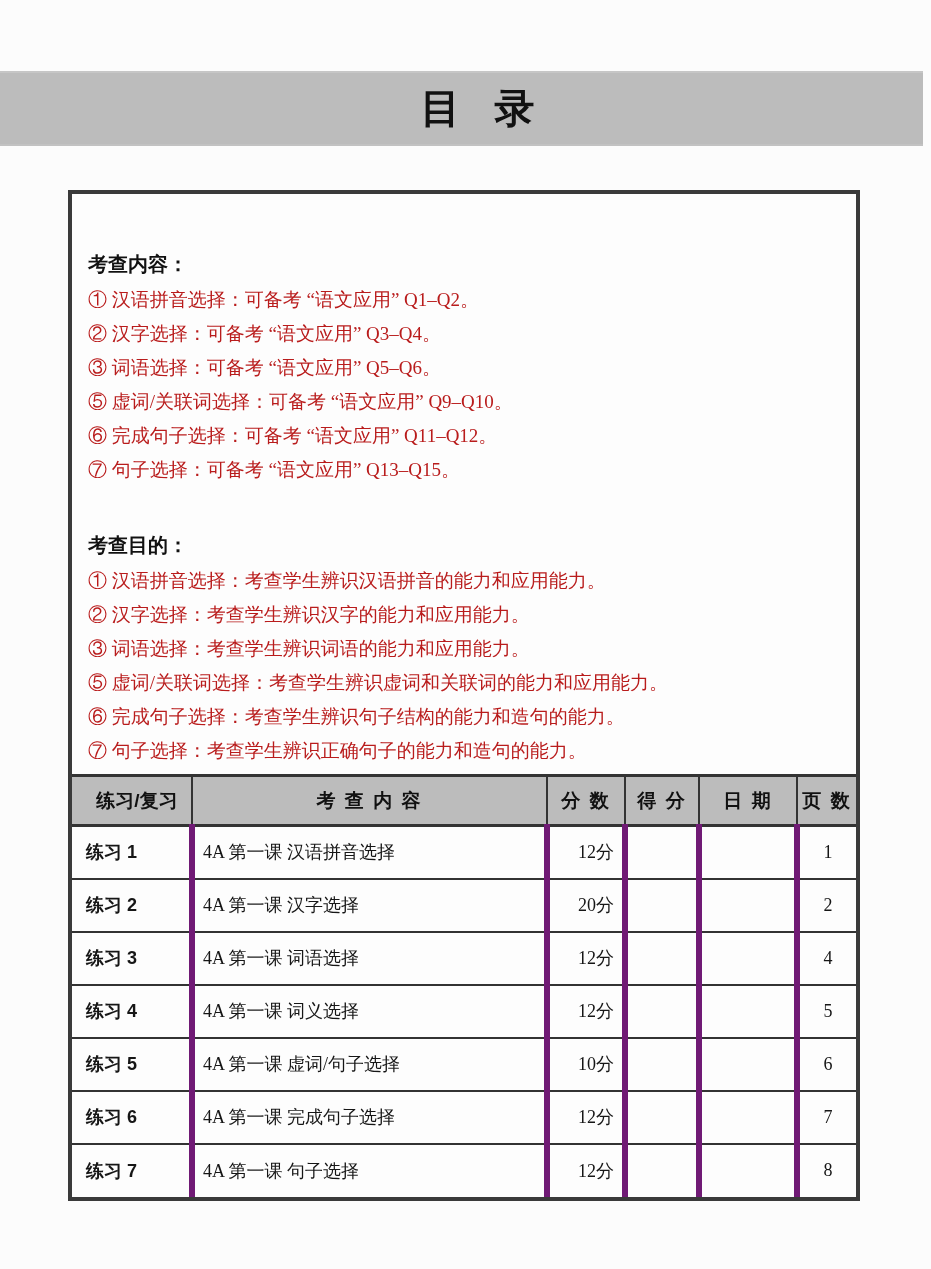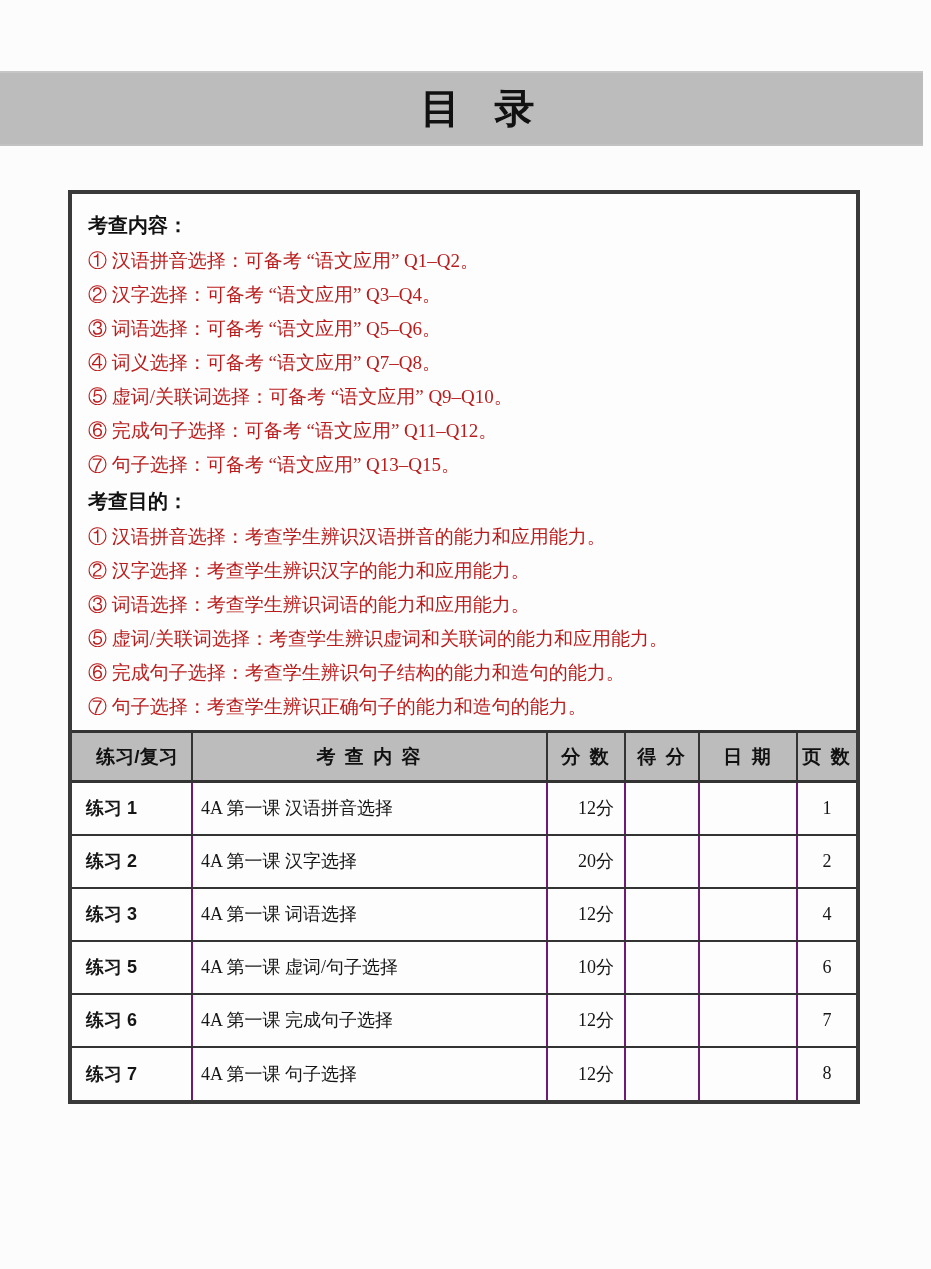--- a/index.html
+++ b/index.html
@@ -48,20 +48,21 @@
   .intro {
     padding: 12px 12px 6px 16px;
   }
   .section-heading {
     height: 38px;
     display: flex;
     align-items: center;
     font-size: 20px;
     font-weight: bold;
     color: #111;
+    margin-top: 39px;
   }
   .intro-item {
     height: 34px;
     display: flex;
     align-items: center;
     font-size: 19px;
     font-family: "Liberation Serif", serif;
     color: #b91c1c;
     white-space: nowrap;
   }
@@ -80,21 +81,21 @@
     color: #111;
     letter-spacing: 2px;
     border-right: 2px solid #333333;
     border-bottom: 3px solid #333333;
     text-align: center;
   }
   table.toc-table th.h-exercise { letter-spacing: 0; padding-left: 11px; }
   table.toc-table td {
     height: 53px;
     background: #fdfdfd;
-    border-right: 2px solid #701a75;
+    border-right: 6px solid #701a75;
     border-bottom: 2px solid #333333;
     font-size: 18px;
     vertical-align: middle;
   }
   table.toc-table th:last-child,
   table.toc-table td:last-child { border-right: none; }
   table.toc-table tr:last-child td { border-bottom: none; }
   td.c-ex {
     font-weight: bold;
     font-size: 19px;
@@ -125,21 +126,20 @@
     <h1>目  录</h1>
   </header>
 
   <div class="content-box">
 
     <div class="intro">
       <div class="section-heading">考查内容：</div>
       <div class="intro-item">① 汉语拼音选择：可备考 “语文应用” Q1–Q2。</div>
       <div class="intro-item">② 汉字选择：可备考 “语文应用” Q3–Q4。</div>
       <div class="intro-item">③ 词语选择：可备考 “语文应用” Q5–Q6。</div>
-      <div class="intro-item">④ 词义选择：可备考 “语文应用” Q7–Q8。</div>
       <div class="intro-item">⑤ 虚词/关联词选择：可备考 “语文应用” Q9–Q10。</div>
       <div class="intro-item">⑥ 完成句子选择：可备考 “语文应用” Q11–Q12。</div>
       <div class="intro-item">⑦ 句子选择：可备考 “语文应用” Q13–Q15。</div>
 
       <div class="section-heading">考查目的：</div>
       <div class="intro-item">① 汉语拼音选择：考查学生辨识汉语拼音的能力和应用能力。</div>
       <div class="intro-item">② 汉字选择：考查学生辨识汉字的能力和应用能力。</div>
       <div class="intro-item">③ 词语选择：考查学生辨识词语的能力和应用能力。</div>
       <div class="intro-item">⑤ 虚词/关联词选择：考查学生辨识虚词和关联词的能力和应用能力。</div>
       <div class="intro-item">⑥ 完成句子选择：考查学生辨识句子结构的能力和造句的能力。</div>
@@ -184,20 +184,28 @@
         </tr>
         <tr>
           <td class="c-ex">练习 3</td>
           <td class="c-content">4A 第一课 词语选择</td>
           <td class="c-score">12分</td>
           <td class="c-earned"></td>
           <td class="c-date"></td>
           <td class="c-page">4</td>
         </tr>
         <tr>
+          <td class="c-ex">练习 4</td>
+          <td class="c-content">4A 第一课 词义选择</td>
+          <td class="c-score">12分</td>
+          <td class="c-earned"></td>
+          <td class="c-date"></td>
+          <td class="c-page">5</td>
+        </tr>
+        <tr>
           <td class="c-ex">练习 5</td>
           <td class="c-content">4A 第一课 虚词/句子选择</td>
           <td class="c-score">10分</td>
           <td class="c-earned"></td>
           <td class="c-date"></td>
           <td class="c-page">6</td>
         </tr>
         <tr>
           <td class="c-ex">练习 6</td>
           <td class="c-content">4A 第一课 完成句子选择</td>

